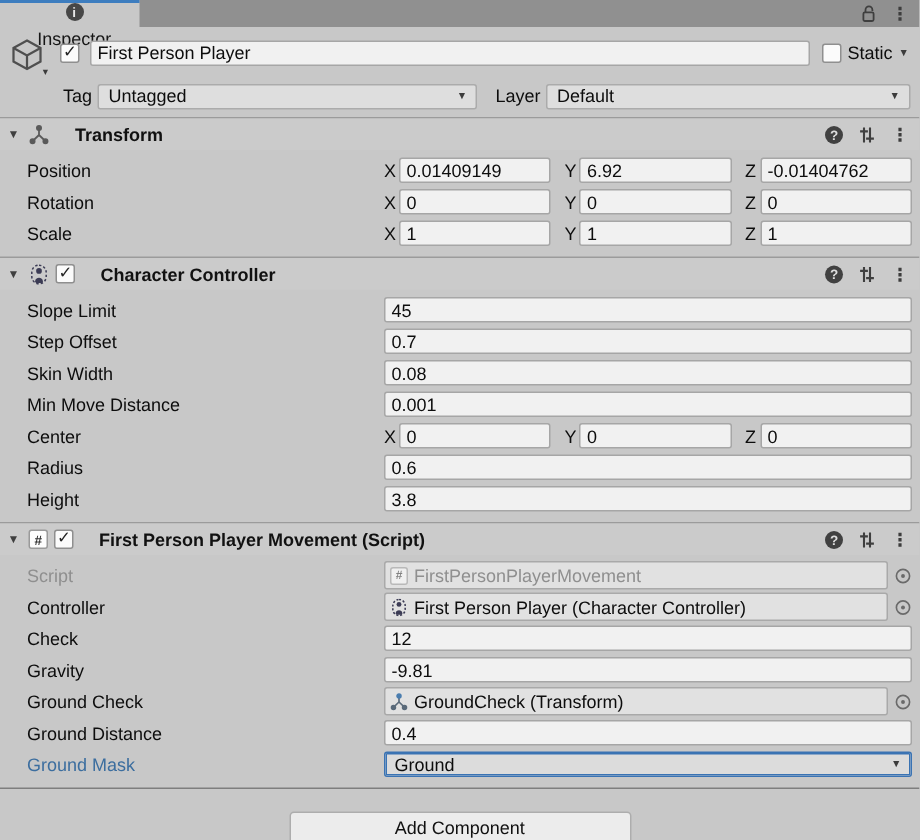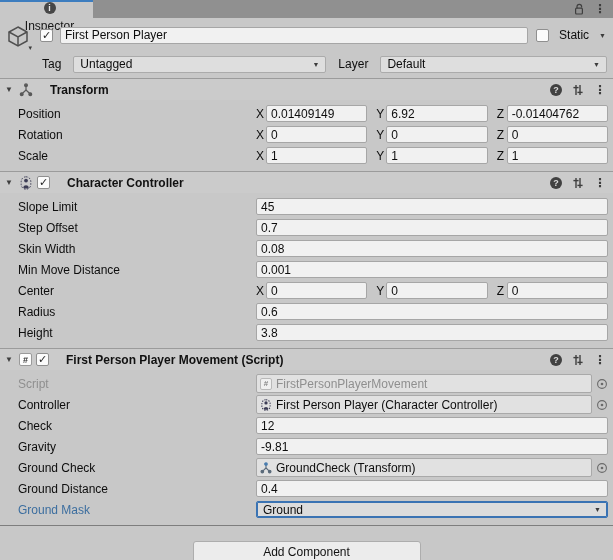--- a/index.html
+++ b/index.html
@@ -36,23 +36,23 @@
   .checkbox.checked::after{content:"\2713";position:absolute;left:1px;top:-1px;font-size:11px;font-weight:bold;color:#242424;line-height:12px;}
 
   
   .go-header{padding:8px 6px 6px 6px;flex:none;}
   .go-row1{display:flex;align-items:center;height:18px;}
   .cube-wrap{width:26px;height:18px;position:relative;flex:none;margin-right:8px;}
   .cube-wrap svg{position:absolute;top:-2px;left:0;}
   .mini-arrow{position:absolute;right:0;bottom:-8px;font-size:7px;color:#3c3c3c;}
   .mini-arrow::before{content:"\25BE";}
   .name-field{flex:1;margin:0 8px 0 7px;}
-  .static-group{display:flex;align-items:center;gap:10px;flex:none;padding-right:1px;}
+  .static-group{display:flex;align-items:center;gap:4px;flex:none;padding-right:1px;}
   .go-row2{display:flex;align-items:center;height:16px;margin-top:12px;margin-left:36px;}
-  .mini-label{flex:none;margin-right:12px;}
+  .mini-label{flex:none;margin-right:4px;}
   .tag-dd{width:253px;flex:none;margin-right:12px;}
   .layer-dd{flex:1;margin-right:0;}
 
   
   .field{background:#f1f1f1;border:1px solid #a6a6a6;border-radius:2px;height:17px;box-sizing:border-box;
     padding:0 4px;font-family:inherit;font-size:12px;color:#0d0d0d;outline:none;}
   input.field{width:100%;}
   .dropdown{background:#dedede;border:1px solid #ababab;border-radius:2px;height:17px;box-sizing:border-box;
     display:flex;align-items:center;padding:0 6px;}
   .dropdown .dd-arrow{margin-left:auto;}

